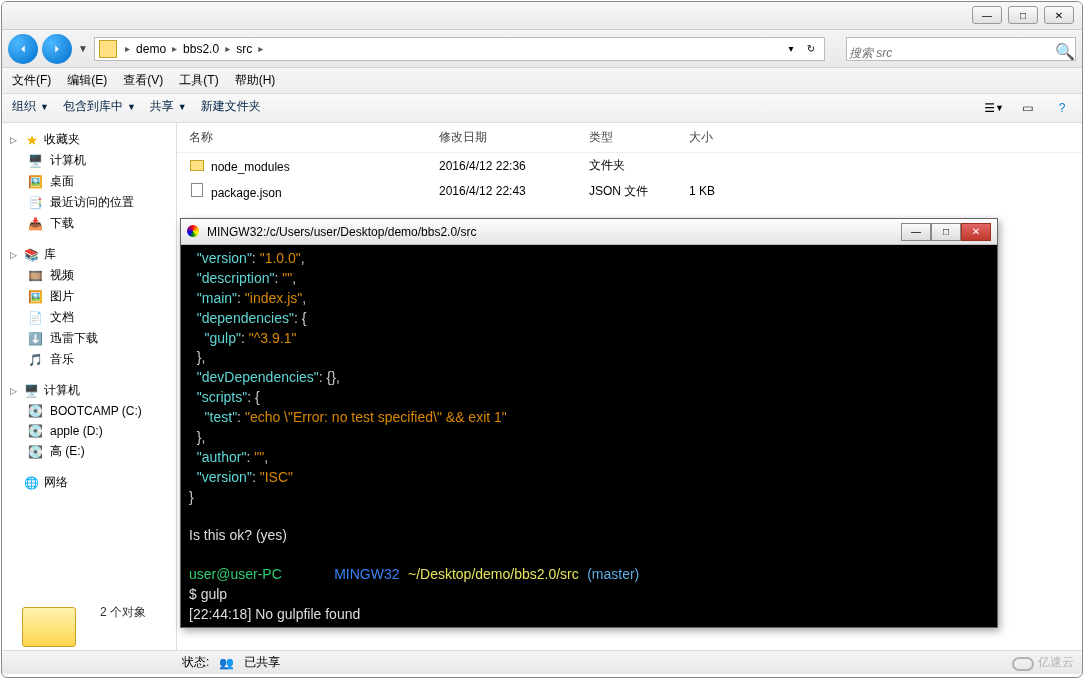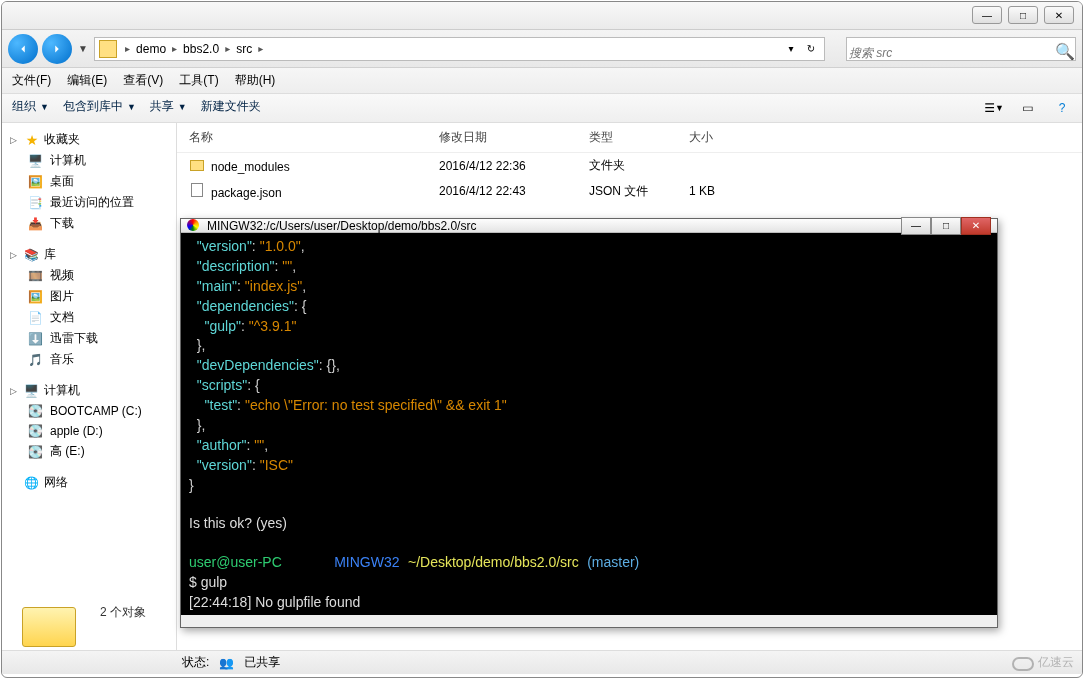--- a/index.html
+++ b/index.html
@@ -57,21 +57,21 @@
     .json-ico { border:1px solid #888; width:12px; height:14px; background:#fff; position:relative; }
     
     .statusbar { border-top:1px solid #ddd; display:flex; align-items:flex-end; padding:3px 10px; font-size:12px; gap:8px; background:linear-gradient(#f4f4f4,#e8e8e8); }
     .status-left { display:flex; align-items:center; gap:10px; }
     .big-folder { position:absolute; left:20px; bottom:28px; width:60px; height:50px; }
     .big-folder .bf { width:54px; height:40px; background:linear-gradient(#fff3b0,#ffd54f); border:1px solid #c9a227; border-radius:3px; position:relative; top:8px; }
     .obj-count { position:absolute; left:98px; bottom:56px; font-size:12px; color:#333; }
     
     
     .terminal-window { position:absolute; left:178px; top:216px; width:818px; height:410px; border:1px solid #666; background:#efefef; box-shadow:2px 3px 8px rgba(0,0,0,.35); }
-    .term-title { background:linear-gradient(#fdfdfd,#e4e4e4); height:14px; display:flex; align-items:center; padding:0 6px; border-bottom:1px solid #bbb; font-size:12px; }
+    .term-title { background:linear-gradient(#fdfdfd,#e4e4e4); height:26px; display:flex; align-items:center; padding:0 6px; border-bottom:1px solid #bbb; font-size:12px; }
     .term-icon { width:14px; height:14px; margin-right:6px; }
     .term-icon span { display:block; width:12px; height:12px; background:conic-gradient(red,orange,yellow,green,blue,purple,red); border-radius:50%; }
     .term-btns { margin-left:auto; display:flex; }
     .tbtn { width:30px; height:18px; border:1px solid #888; display:flex; align-items:center; justify-content:center; font-size:10px; background:linear-gradient(#fafafa,#ddd); cursor:pointer; }
     .tbtn.close { background:linear-gradient(#e06666,#c0392b); color:#fff; border-color:#a03020; }
     .term-body { background:#000; color:#ccc; font-family:"Consolas","Courier New",monospace; font-size:14px; line-height:1.35; padding:4px 8px; height:calc(100% - 26px); overflow:hidden; white-space:pre; }
     .t-key { color:#5fd7d7; }
     .t-str { color:#d78700; }
     .t-punc { color:#ccc; }
     .t-green { color:#2ecc71; }

